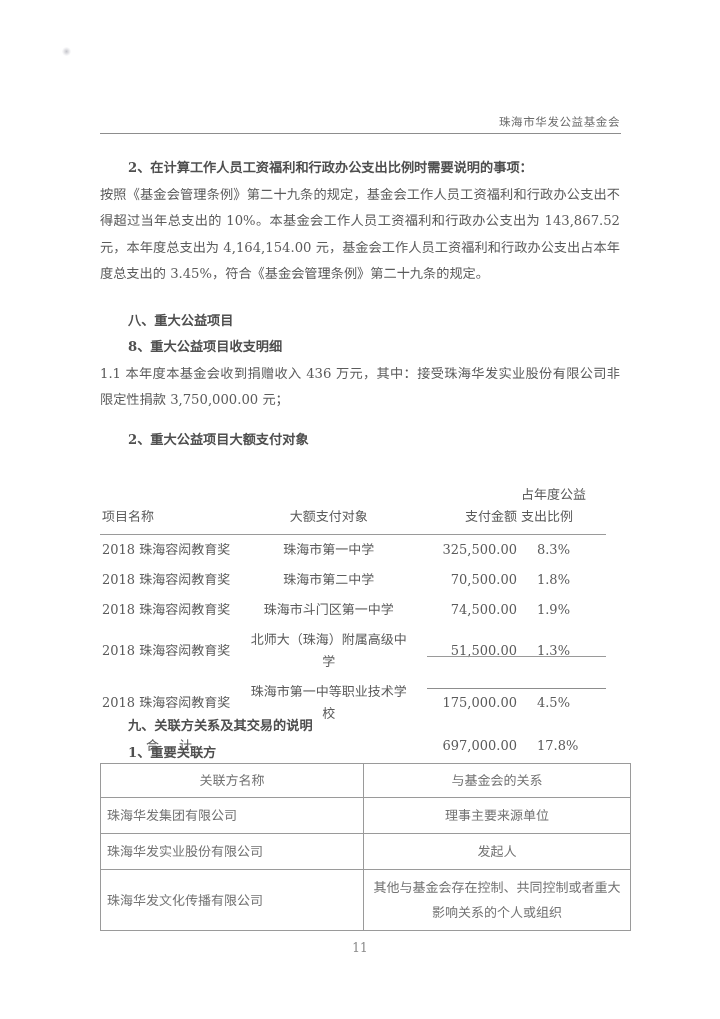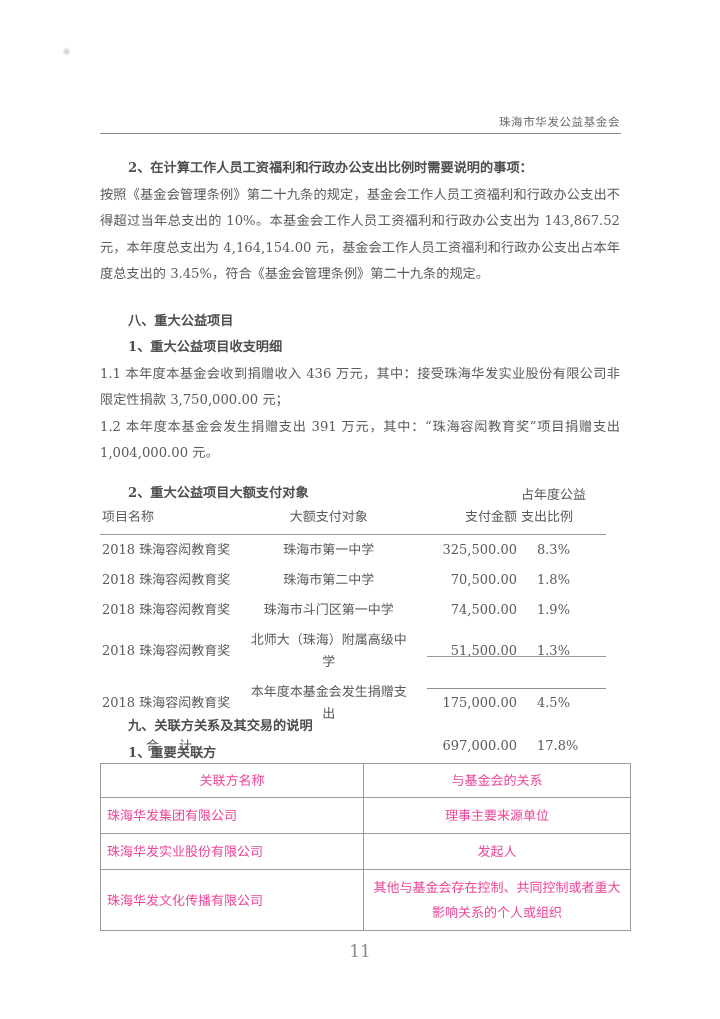--- a/index.html
+++ b/index.html
@@ -128,21 +128,21 @@
   .rule-partial-bottom { top: 683px; background: #8d8d8d; }
 
   
   .table-related {
     position: absolute;
     left: 100px;
     top: 758px;
     width: 506px;
     border-collapse: collapse;
     font-size: 13px;
-    color: #ec4899;
+    color: #737373;
     table-layout: fixed;
   }
   .table-related th,
   .table-related td {
     border: 1px solid #9a9a9a;
     font-weight: normal;
     line-height: 23px;
     padding: 5px 6px;
   }
   .table-related .c-name {
@@ -161,21 +161,21 @@
     line-height: 25px;
   }
 
   
   .page-number {
     position: absolute;
     left: 0;
     top: 936px;
     width: 720px;
     text-align: center;
-    font-size: 17px;
+    font-size: 12px;
     color: #8a8a8a;
   }
 </style>
 </head>
 <body>
 
 <div class="page">
 
   <div class="scan-smudge"></div>
 
@@ -185,25 +185,24 @@
   <div class="body-block">
 
     <p class="para heading">2、在计算工作人员工资福利和行政办公支出比例时需要说明的事项：</p>
 
     <p class="para">按照《基金会管理条例》第二十九条的规定，基金会工作人员工资福利和行政办公支出不得超过当年总支出的 10%。本基金会工作人员工资福利和行政办公支出为 143,867.52 元，本年度总支出为 4,164,154.00 元，基金会工作人员工资福利和行政办公支出占本年度总支出的 3.45%，符合《基金会管理条例》第二十九条的规定。</p>
 
     <div class="gap-md"></div>
 
     <p class="para heading">八、重大公益项目</p>
 
-    <p class="para sub-heading">1、重大公益项目收支明细</p>
+    <p class="para sub-heading">8、重大公益项目收支明细</p>
 
     <p class="para">1.1 本年度本基金会收到捐赠收入 436 万元，其中：接受珠海华发实业股份有限公司非限定性捐款 3,750,000.00 元；</p>
 
-    <p class="para">1.2 本年度本基金会发生捐赠支出 391 万元，其中：“珠海容闳教育奖”项目捐赠支出 1,004,000.00 元。</p>
 
     <div class="gap-sm"></div>
 
     <p class="para sub-heading">2、重大公益项目大额支付对象</p>
   </div>
 
   <table class="table-major">
     <thead>
       <tr>
         <th class="col-project">项目名称</th>
@@ -235,21 +234,21 @@
           <td class="col-ratio">1.9%</td>
         </tr>
         <tr>
           <td class="col-project">2018 珠海容闳教育奖</td>
           <td class="col-payee">北师大（珠海）附属高级中学</td>
           <td class="col-amount">51,500.00</td>
           <td class="col-ratio">1.3%</td>
         </tr>
         <tr>
           <td class="col-project">2018 珠海容闳教育奖</td>
-          <td class="col-payee">本年度本基金会发生捐赠支出</td>
+          <td class="col-payee">珠海市第一中等职业技术学校</td>
           <td class="col-amount">175,000.00</td>
           <td class="col-ratio">4.5%</td>
         </tr>
         <tr class="total-row">
           <td class="col-project">合 计</td>
           <td class="col-payee"></td>
           <td class="col-amount">697,000.00</td>
           <td class="col-ratio">17.8%</td>
         </tr>
       </tbody>

